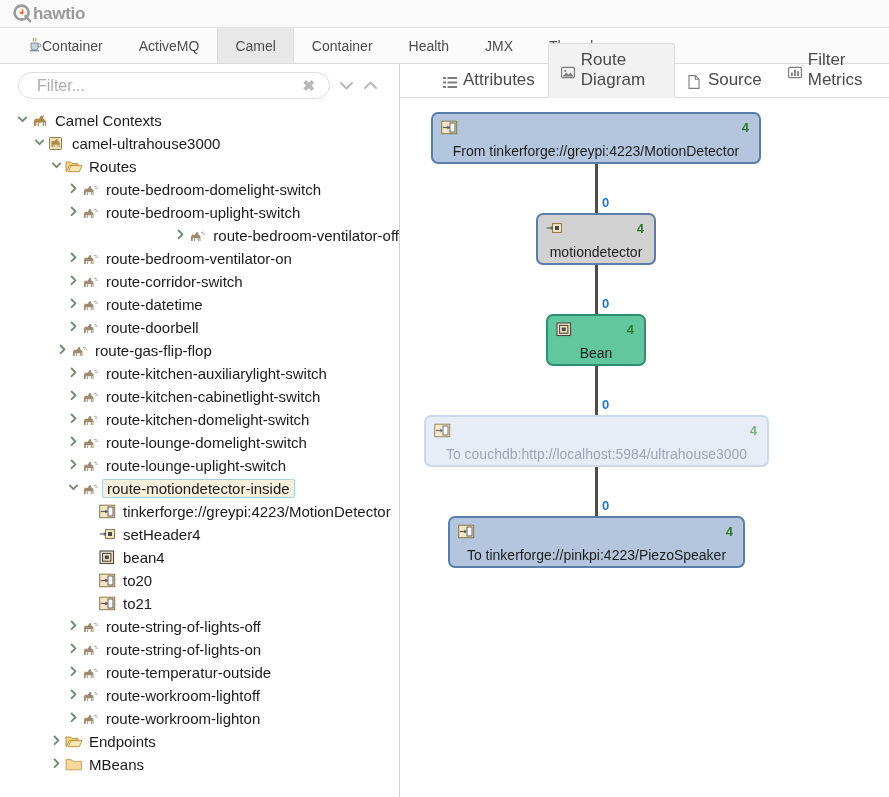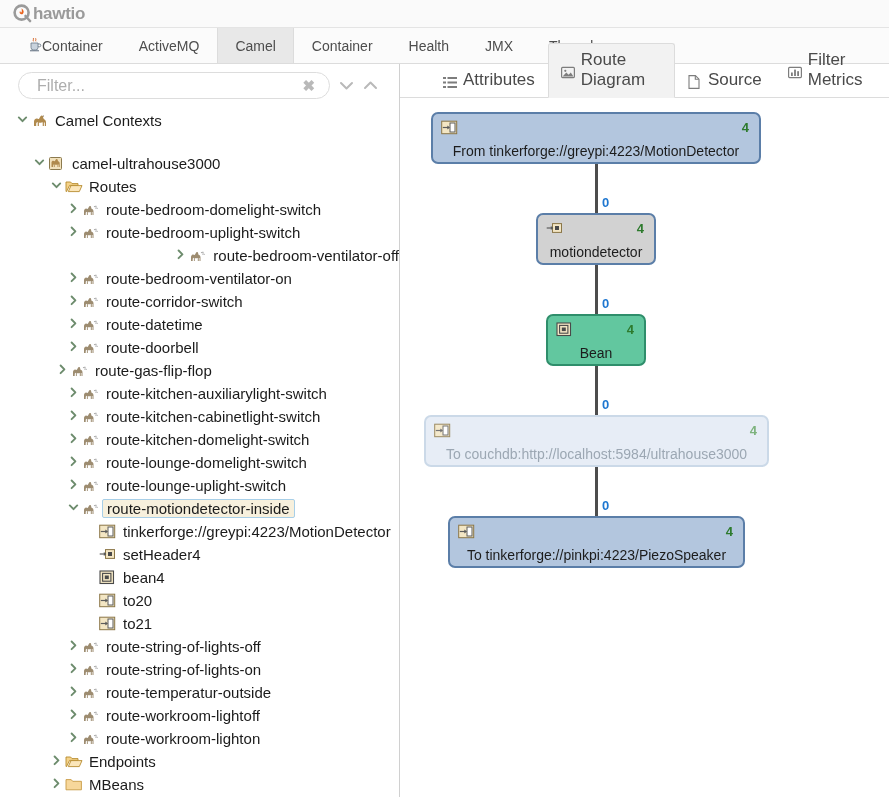--- a/index.html
+++ b/index.html
@@ -329,21 +329,21 @@
         <div class="tnode" style="padding-left: 14px;">
           <span class="twist down"><svg width="11" height="11" viewBox="0 0 11 11">
               <path d="M1.8 3.4 L5.5 7.2 L9.2 3.4" fill="none" stroke="#6d8c6d" stroke-width="1.9" stroke-linecap="round" stroke-linejoin="round"></path>
             </svg></span>
           <span class="ticon"><svg width="18" height="16" viewBox="0 0 18 16">
               <path d="M3 13 V8.5 c0-2 1.6-3 2.6-3 c.9 0 1.4 .6 2 .6 c.7 0 1.2-2.6 2.6-3.4 c1-.6 1.8 .2 1.9 1.6 c.1 1.2 .6 1.6 1.4 2.1 c1 .7 1.5 1.6 1.5 3 V13 h-1.2 V9.4 h-.9 V13 h-1.2 V9.2 c-1.1 .5-2.6 .6-3.8 .2 V13 H6.7 V9.1 c-1 .3-1.5 .8-1.5 1.9 V13z" fill="#b08a4d"></path>
               <circle cx="12.3" cy="3.1" r="0.5" fill="#3b2a12"></circle>
             </svg></span>
           <span class="tlabel">Camel Contexts</span>
         </div>
-        <div class="tnode" style="padding-left: 31px; margin-top: 20px;">
+        <div class="tnode" style="padding-left: 31px;">
           <span class="twist down"><svg width="11" height="11" viewBox="0 0 11 11">
               <path d="M1.8 3.4 L5.5 7.2 L9.2 3.4" fill="none" stroke="#6d8c6d" stroke-width="1.9" stroke-linecap="round" stroke-linejoin="round"></path>
             </svg></span>
           <span class="ticon"><svg width="16" height="15" viewBox="0 0 16 15">
               <rect x="1.5" y="1.5" width="12" height="12" rx="1" fill="#f2e2bd" stroke="#8c7a4e" stroke-width="1"></rect>
               <path d="M3.5 11 V6.5 c0-1.2 1-1.8 1.7-1.8 c.6 0 1 .5 1.4 .5 c.5 0 .9-1.8 1.8-2.2 c.7-.3 1.2 .2 1.3 1.1 c.1 .8 .4 1.1 1 1.5 c.7 .5 1 1 1 2V11 h-.8 V8.5 h-.6V11 h-.8V8.4 c-.8 .4-1.8 .4-2.6 .1V11H6.2V8.3c-.7.2-1 .5-1 1.3V11z" fill="#b08a4d"></path>
             </svg></span>
           <span class="tlabel">camel-ultrahouse3000</span>
         </div>
         <div class="tnode" style="padding-left: 48px;">

